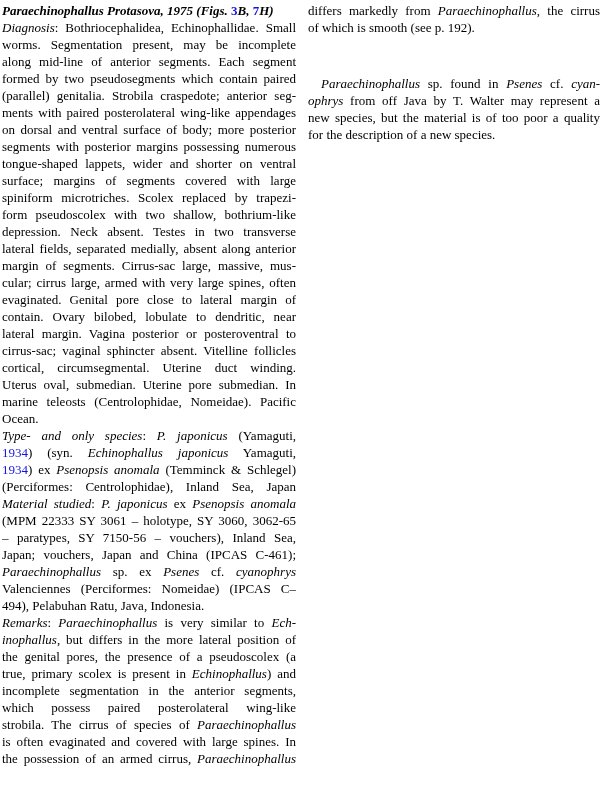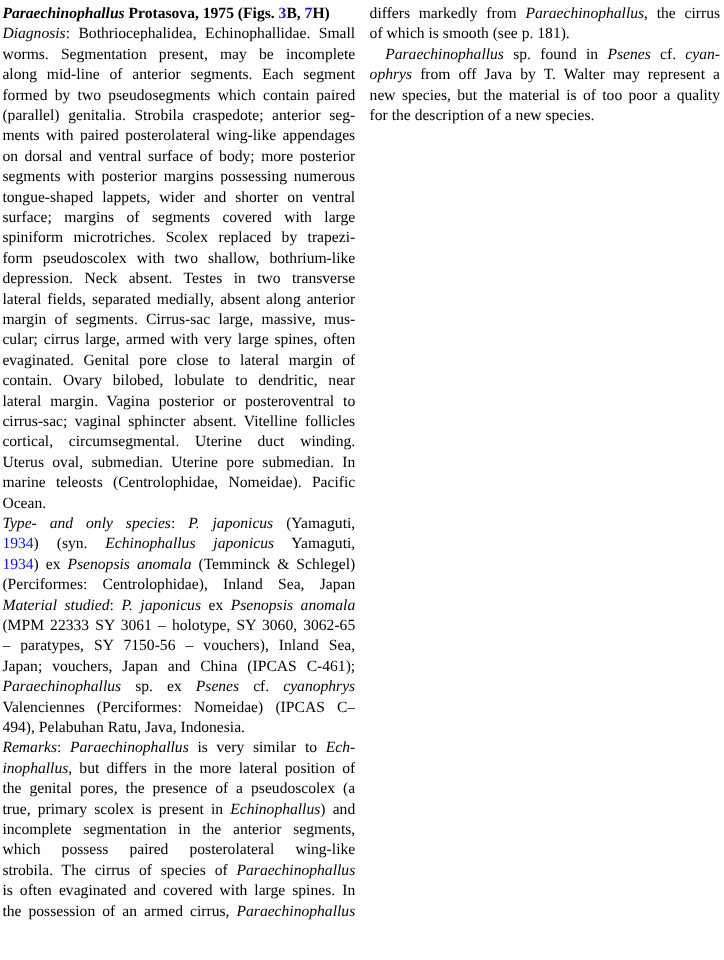--- a/index.html
+++ b/index.html
@@ -25,24 +25,24 @@
   .col-right { left: 308px; width: 292px; }
   .line {
     height: 17px;
     line-height: 17px;
     max-height: 17px;
     overflow: hidden;
     text-align: justify;
     text-align-last: justify;
   }
   .line.end { text-align-last: left; }
-  .line.indent { text-indent: 13px; }
+  .line.indent { text-indent: 13px; margin-top: 39px; }
   .n   { font-style: normal; }
   .i   { font-style: italic; }
-  .b   { font-weight: bold; }
+  .b   { font-weight: bold; font-style: italic; }
   .bi  { font-weight: bold; font-style: italic; }
   .lk  { color: var(--link-color); }
   .blk { color: var(--link-color); font-weight: bold; }
 </style>
 </head>
 <body>
 
 <div class="page" style="background: rgb(255, 255, 255); color: rgb(0, 0, 0);">
   <div class="col col-left">
       <div class="line end"><span class="bi">Paraechinophallus</span><span class="b"> Protasova, 1975 (Figs. </span><span class="blk">3</span><span class="b">B, </span><span class="blk">7</span><span class="b">H)</span></div>
@@ -86,19 +86,19 @@
       <div class="line"><span class="n">the genital pores, the presence of a pseudoscolex (a</span></div>
       <div class="line"><span class="n">true, primary scolex is present in </span><span class="i">Echinophallus</span><span class="n">) and</span></div>
       <div class="line"><span class="n">incomplete segmentation in the anterior segments,</span></div>
       <div class="line"><span class="n">which possess paired posterolateral wing-like</span></div>
       <div class="line"><span class="n">strobila. The cirrus of species of </span><span class="i">Paraechinophallus</span></div>
       <div class="line"><span class="n">is often evaginated and covered with large spines. In</span></div>
       <div class="line"><span class="n">the possession of an armed cirrus, </span><span class="i">Paraechinophallus</span></div>
     </div>
   <div class="col col-right">
       <div class="line"><span class="n">differs markedly from </span><span class="i">Paraechinophallus</span><span class="n">, the cirrus</span></div>
-      <div class="line end"><span class="n">of which is smooth (see p. 181).</span></div>
+      <div class="line end"><span class="n">of which is smooth (see p. 192).</span></div>
       <div class="line indent"><span class="i">Paraechinophallus</span><span class="n"> sp. found in </span><span class="i">Psenes</span><span class="n"> cf. </span><span class="i">cyan-</span></div>
       <div class="line"><span class="i">ophrys</span><span class="n"> from off Java by T. Walter may represent a</span></div>
       <div class="line"><span class="n">new species, but the material is of too poor a quality</span></div>
       <div class="line end"><span class="n">for the description of a new species.</span></div>
     </div>
 </div>
 
 </body></html>

